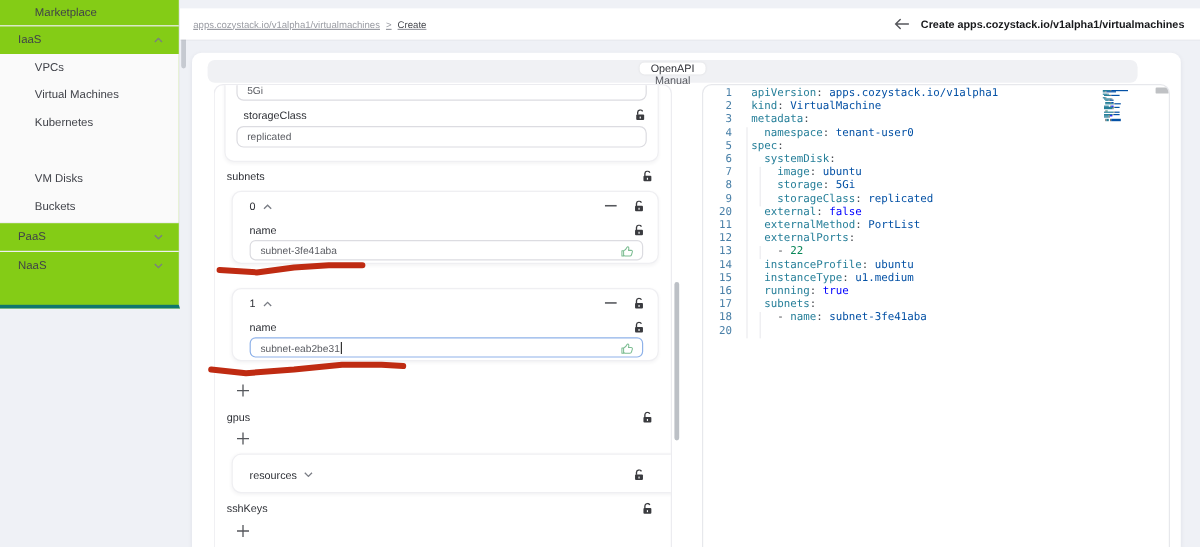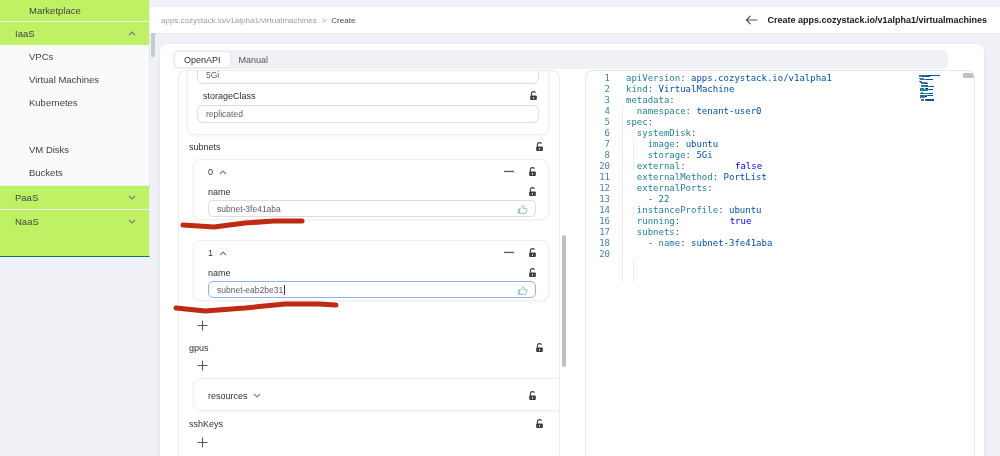--- a/index.html
+++ b/index.html
@@ -2,46 +2,46 @@
 <html><head>
 <meta charset="utf-8">
 <style>
   * { margin:0; padding:0; box-sizing:border-box; }
   html,body { background:#e9ecf1; }
   .app { position:relative; width:1000px; height:456px; overflow:hidden;
          background:#eff1f6; font-family:"Liberation Sans", sans-serif; }
 
   
   .sidebar { position:absolute; left:0; top:0; width:150px; height:257px;
-             background:#bef264; border-right:1px solid #e9eaee; border-bottom:1px solid #0f766e; }
+             background:#84cc16; border-right:1px solid #e9eaee; border-bottom:3px solid #0f766e; }
   .sb-row { position:absolute; left:0; width:149px; font-size:9.5px; color:#404249;
             display:flex; align-items:center; cursor:pointer; }
   .sb-row .sb-label { white-space:nowrap; }
   .sb-sub { padding-left:29px; }
   .sb-group { padding-left:15px; border-top:1px solid #efeff2; justify-content:space-between; padding-right:13px; }
   .sb-subwrap { position:absolute; left:0; top:45px; width:149px; height:140px; background:#fafafa; }
   .sb-subwrap .sb-row { position:absolute; }
   .chev { color:#7a7d85; display:inline-flex; }
   .scroll-thumb { position:absolute; background:#c6cad1; border-radius:2px; }
 
   
   .header-row { position:absolute; left:150px; top:7px; width:850px; height:26px; background:#fff;
                 display:flex; align-items:center; justify-content:space-between;
                 padding:0 13px 0 11px; box-shadow:0 1px 0 rgba(0,0,0,0.03); }
-  .breadcrumb { font-size:8px; color:#9a9ca3; display:flex; gap:5px; align-items:flex-end; }
+  .breadcrumb { font-size:8px; color:#9a9ca3; display:flex; gap:5px; align-items:flex-end;text-decoration:underline; }
   .breadcrumb .bc-current { color:#45474d; }
   .title-wrap { display:flex; align-items:center; gap:9px; }
   .back-arrow { color:#55575c; display:inline-flex; cursor:pointer; }
   .page-title { font-size:9px; font-weight:bold; color:#17181b; white-space:nowrap; }
 
   
   .card { position:absolute; left:160px; top:44px; width:824px; height:412px; background:#fff;
           border-radius:8px 8px 0 0; box-shadow:0 1px 4px rgba(25,30,50,0.07); }
   .tabbar { position:absolute; left:13px; top:6px; width:775px; height:19px; background:#f0f1f4;
-            border-radius:6px; display:flex; align-items:center; padding:2px; }
+            border-radius:6px; display:flex; align-items:center; padding:2px;flex-direction:column; }
   .tab { height:15px; min-width:46px; padding:0 9px; display:flex; align-items:center; justify-content:center;
          font-size:9px; color:#55575e; border-radius:4px; cursor:pointer; }
   .tab.active { background:#fff; color:#2b2d33; box-shadow:0 0 2px rgba(0,0,0,0.10); }
 
   
   .form-panel { position:absolute; left:18px; top:26px; width:382px; height:386px; background:#fff;
                 border:1px solid #ececf0; border-bottom:none; border-radius:8px 8px 0 0; overflow:hidden; }
   .fgroup { position:absolute; background:#fff; border:1px solid #efeff2; border-radius:8px;
             box-shadow:0 1px 3px rgba(30,35,60,0.05); }
   .flabel { position:absolute; font-size:9px; color:#2e3036; white-space:nowrap; }
@@ -61,21 +61,21 @@
 
   
   .editor-panel { position:absolute; left:425px; top:26px; width:390px; height:386px; background:#fff;
                   border:1px solid #e7e8ec; border-bottom:none; border-radius:8px 8px 0 0; overflow:hidden; }
   .code-lines { position:absolute; left:0; top:2px; width:100%; font-family:"DejaVu Sans Mono", monospace;
                 font-size:9px; line-height:11px; }
   .cl { height:11px; white-space:pre; }
   .ln { display:inline-block; width:40px; padding-right:16px; text-align:right; color:#4a80a8; }
   .tk-key { color:#267f99; }
   .tk-str { color:#0451a5; }
-  .tk-kw  { color:#0000ff;margin-left:44px; }
+  .tk-kw  { color:#0000ff; }
   .tk-num { color:#098658; }
   .tk-p   { color:#47494e; }
   .iguide { position:absolute; width:1px; background:#ececef; }
   .minimap { position:absolute; left:333px; top:4px; width:34px; height:32px; }
   .minimap span { position:absolute; height:1px; }
   .mm-slider { position:absolute; left:377px; top:2px; width:11px; height:5px; background:#8b8e93; opacity:.55; border-radius:1px; }
 
   .annot { position:absolute; left:0; top:0; pointer-events:none; z-index:40; }
 </style>
 </head>
@@ -326,25 +326,27 @@
       <div class="iguide" style="left:47px;top:189px;height:22px"></div>
       <div class="code-lines" id="code-lines">
           <div class="cl"><span class="ln">1</span><span class="tk-key">apiVersion</span><span class="tk-p">: </span><span class="tk-str">apps.cozystack.io/v1alpha1</span></div>
           <div class="cl"><span class="ln">2</span><span class="tk-key">kind</span><span class="tk-p">: </span><span class="tk-str">VirtualMachine</span></div>
           <div class="cl"><span class="ln">3</span><span class="tk-key">metadata</span><span class="tk-p">:</span></div>
           <div class="cl"><span class="ln">4</span><span class="tk-key">  namespace</span><span class="tk-p">: </span><span class="tk-str">tenant-user0</span></div>
           <div class="cl"><span class="ln">5</span><span class="tk-key">spec</span><span class="tk-p">:</span></div>
           <div class="cl"><span class="ln">6</span><span class="tk-key">  systemDisk</span><span class="tk-p">:</span></div>
           <div class="cl"><span class="ln">7</span><span class="tk-key">    image</span><span class="tk-p">: </span><span class="tk-str">ubuntu</span></div>
           <div class="cl"><span class="ln">8</span><span class="tk-key">    storage</span><span class="tk-p">: </span><span class="tk-str">5Gi</span></div>
+          <div class="cl"><span class="ln">9</span><span class="tk-key">    storageClass</span><span class="tk-p">: </span><span class="tk-str">replicated</span></div>
           <div class="cl"><span class="ln">20</span><span class="tk-key">  external</span><span class="tk-p">: </span><span class="tk-kw">false</span></div>
           <div class="cl"><span class="ln">11</span><span class="tk-key">  externalMethod</span><span class="tk-p">: </span><span class="tk-str">PortList</span></div>
           <div class="cl"><span class="ln">12</span><span class="tk-key">  externalPorts</span><span class="tk-p">:</span></div>
           <div class="cl"><span class="ln">13</span><span class="tk-p">    - </span><span class="tk-num">22</span></div>
           <div class="cl"><span class="ln">14</span><span class="tk-key">  instanceProfile</span><span class="tk-p">: </span><span class="tk-str">ubuntu</span></div>
+          <div class="cl"><span class="ln">15</span><span class="tk-key">  instanceType</span><span class="tk-p">: </span><span class="tk-str">u1.medium</span></div>
           <div class="cl"><span class="ln">16</span><span class="tk-key">  running</span><span class="tk-p">: </span><span class="tk-kw">true</span></div>
           <div class="cl"><span class="ln">17</span><span class="tk-key">  subnets</span><span class="tk-p">:</span></div>
           <div class="cl"><span class="ln">18</span><span class="tk-p">    - </span><span class="tk-key">name</span><span class="tk-p">: </span><span class="tk-str">subnet-3fe41aba</span></div>
           <div class="cl"><span class="ln">20</span></div>
         </div>
       <div class="minimap" id="minimap">
           <span style="left: 0px; top: 0px; width: 5.5px; background: rgb(38, 127, 153);"></span>
           <span style="left: 5.5px; top: 0px; width: 1.1px; background: rgb(119, 119, 119);"></span>
           <span style="left: 6.6px; top: 0px; width: 14.3px; background: rgb(4, 81, 165);"></span>
           <span style="left: 0px; top: 1.4px; width: 2.2px; background: rgb(38, 127, 153);"></span>

